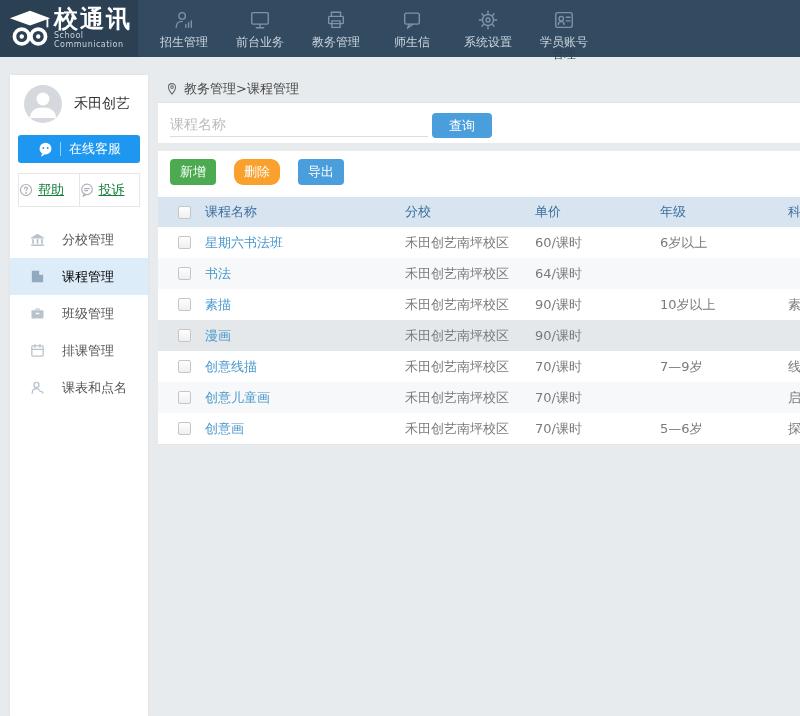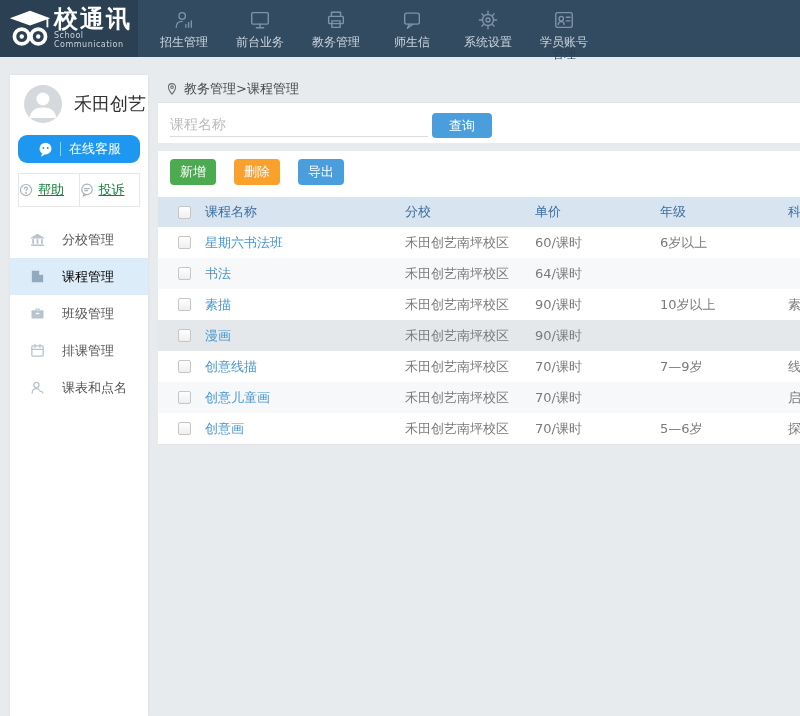--- a/index.html
+++ b/index.html
@@ -18,22 +18,22 @@
   .nav-icon { display:block; height:24px; color:#7e93a7; }
   .nav-icon svg { width:22px; height:22px; }
   .nav-icon.filled { color:#9db0c0; }
   .nav-label { display:block; margin-top:1px; color:#ccd6de; font-size:12px; line-height:16px; white-space:nowrap; }
   .nav-label2 { position:absolute; left:0; width:100%; top:46px; color:#2e4254; font-size:12px; line-height:16px; text-align:center; }
 
   
   .sidebar { position:absolute; left:10px; top:75px; width:138px; height:641px; background:#fff; box-shadow:0 0 3px rgba(0,0,0,.06); }
   .user { display:flex; align-items:center; padding:10px 0 6px 14px; }
   .avatar { width:38px; height:38px; border-radius:50%; background:#d5d9dd; overflow:hidden; flex:none; }
-  .user-name { margin-left:12px; font-size:18px; color:#333; }
-  .cs-btn { display:flex; align-items:center; justify-content:center; width:122px; height:28px; margin:6px auto 0; background:#1e97f0; border:none; border-radius:9px; color:#fff; font-size:13px; cursor:pointer; font-family:inherit; }
+  .user-name { margin-left:12px; font-size:14px; color:#333; }
+  .cs-btn { display:flex; align-items:center; justify-content:center; width:122px; height:28px; margin:6px auto 0; background:#1e97f0; border:none; border-radius:3px; color:#fff; font-size:13px; cursor:pointer; font-family:inherit; }
   .cs-btn svg { width:17px; height:17px; }
   .cs-div { width:1px; height:14px; background:rgba(255,255,255,.55); margin:0 8px 0 6px; }
   .help-row { display:flex; width:122px; height:34px; margin:10px auto 0; border:1px solid #e7e7e7; }
   .help-cell { flex:1; display:flex; align-items:center; justify-content:flex-start; font-size:13px; color:#15803d; cursor:pointer;text-decoration:underline; }
   .help-cell:first-child { border-right:1px solid #e7e7e7; }
   .help-cell svg { width:14px; height:14px; margin-right:5px; color:#a9b0b7; }
   .menu { list-style:none; margin-top:14px; }
   .menu-item { height:37px; display:flex; align-items:center; padding-left:19px; font-size:13px; color:#555; cursor:pointer; }
   .menu-item .mi-icon { width:17px; height:17px; margin-right:16px; color:#b9c3cd; flex:none; }
   .menu-item .mi-icon svg { width:17px; height:17px; }
@@ -45,21 +45,21 @@
   .breadcrumb svg { width:14px; height:14px; margin:0 5px 0 7px; color:#6b6b6b; }
   .search-panel { position:absolute; left:158px; top:103px; width:642px; height:40px; background:#fff; }
   .search-input { position:absolute; left:12px; top:8px; width:258px; height:26px; border:none; border-bottom:1px solid #dcdcdc; background:transparent; font-size:14px; color:#555; outline:none; font-family:inherit; }
   .search-input::placeholder { color:#bcbcbc; }
   .search-btn { position:absolute; left:274px; top:10px; width:60px; height:25px; background:#4a9edb; border:none; border-radius:4px; color:#fff; font-size:13px; cursor:pointer; font-family:inherit; }
 
   .content-panel { position:absolute; left:158px; top:151px; width:642px; background:#fff; overflow:hidden; }
   .toolbar { display:flex; gap:18px; padding:8px 0 12px 12px; }
   .tb-btn { height:26px; padding:0 10px; border:none; border-radius:4px; color:#fff; font-size:13px; cursor:pointer; font-family:inherit; }
   .tb-add { background:#4cab51; }
-  .tb-del { background:#f9a12c; }
+  .tb-del { background:#f9a12c;border-radius:9px; }
   .tb-exp { background:#4a9edb; }
 
   .thead { height:30px; background:#d8e5f0; display:flex; align-items:center; }
   .thead .cell { color:#3d6fa1; }
   .trow { height:31px; display:flex; align-items:center; }
   .trow:nth-child(even) { background:#f7f8f9; }
   .trow.highlighted { background:#e4e8eb; }
   .cell { font-size:13px; color:#7a7a7a; white-space:nowrap; overflow:hidden; flex:none; }
   .c0 { width:47px; padding-left:20px; display:flex; align-items:center; overflow:visible; }
   .c1 { width:200px; } .c2 { width:130px; } .c3 { width:125px; } .c4 { width:128px; }

